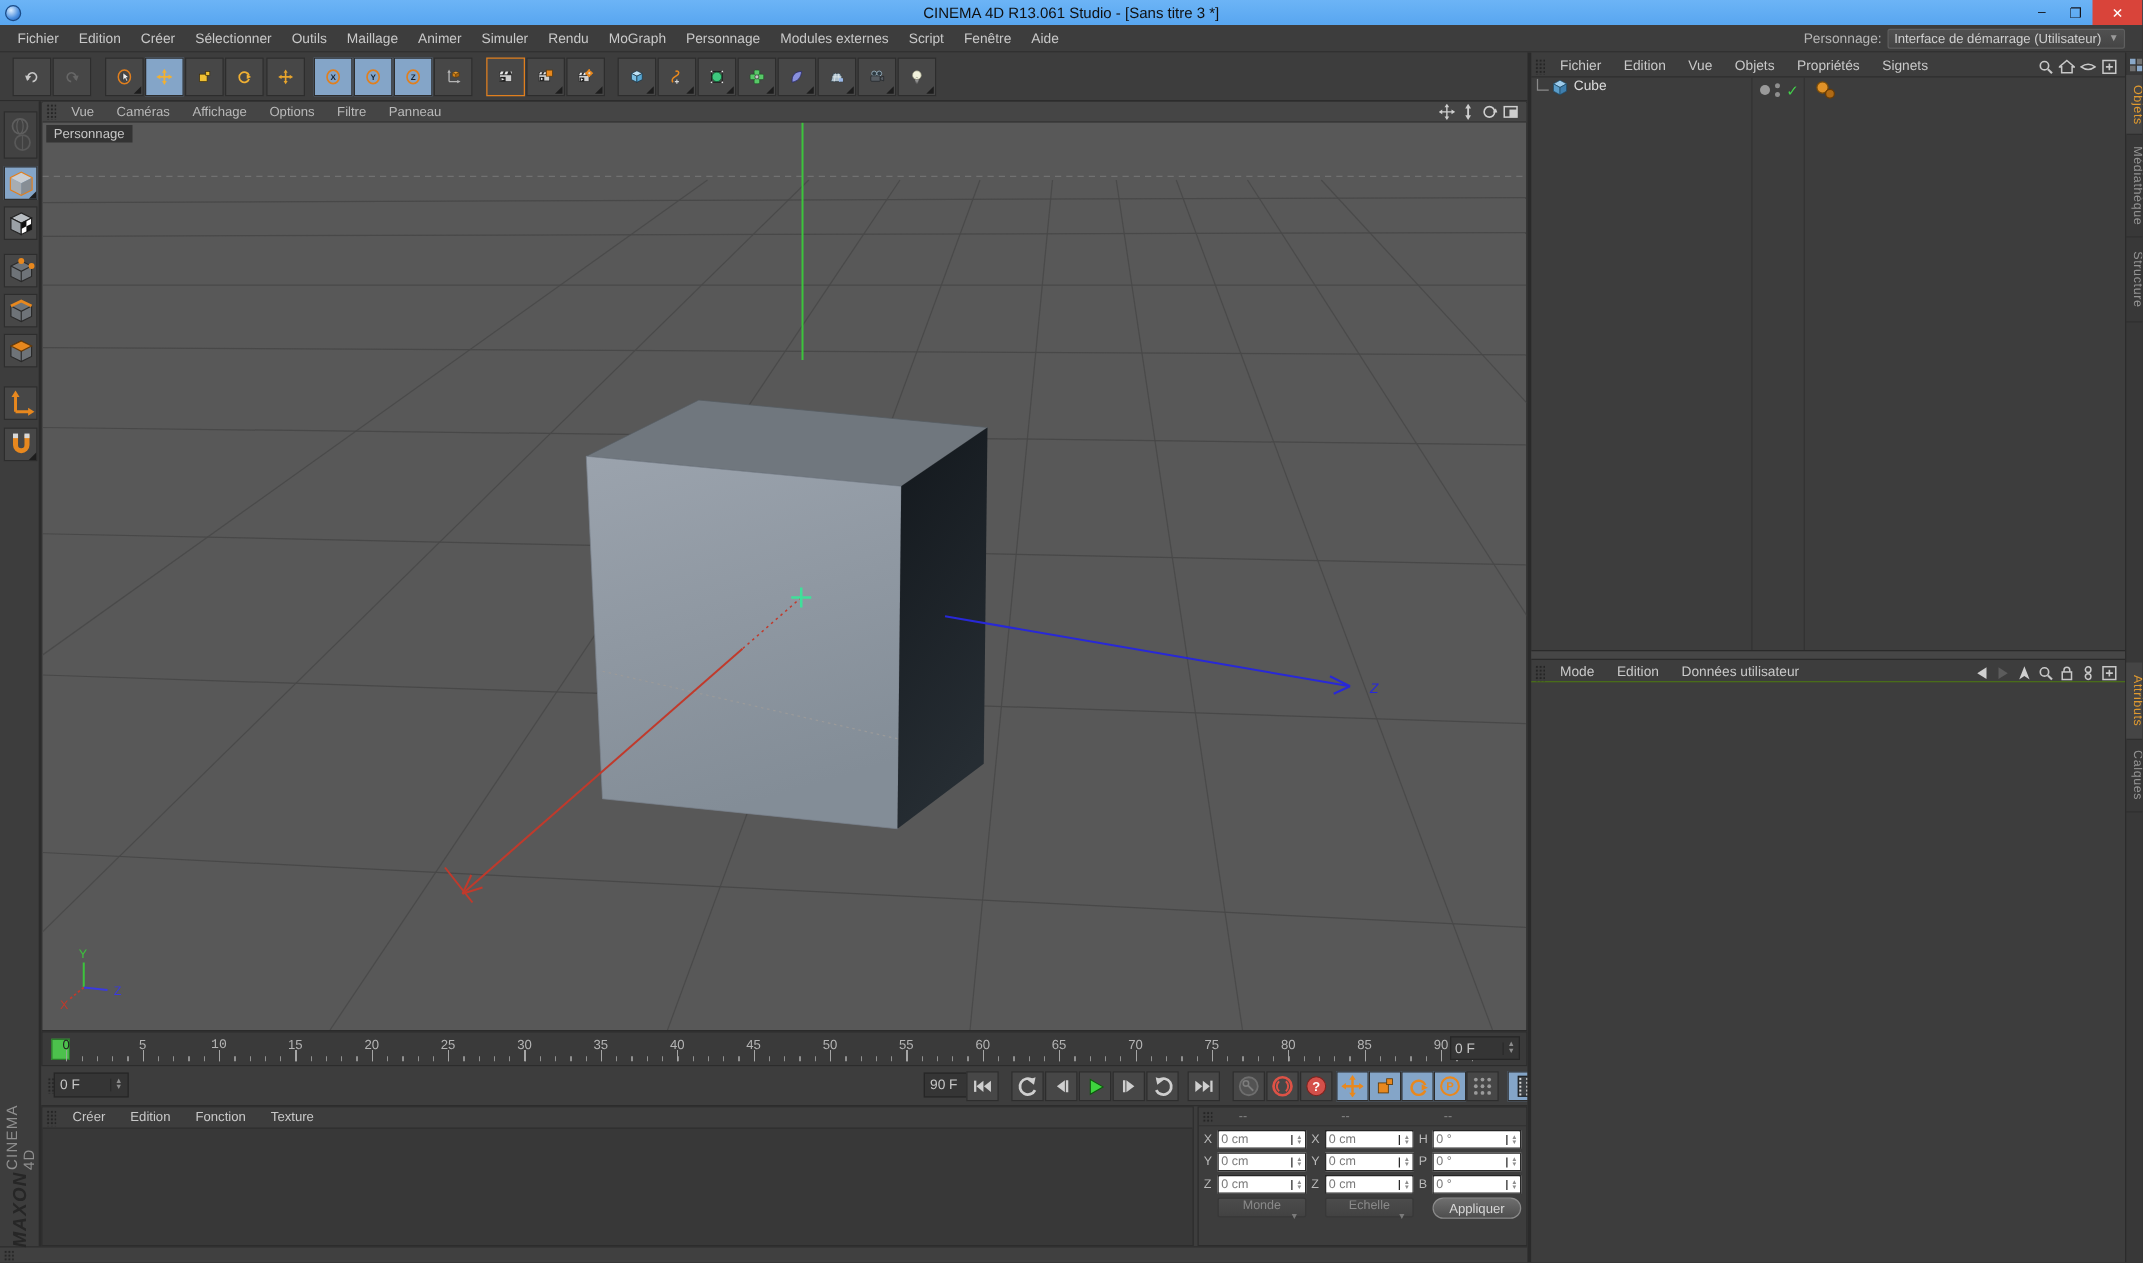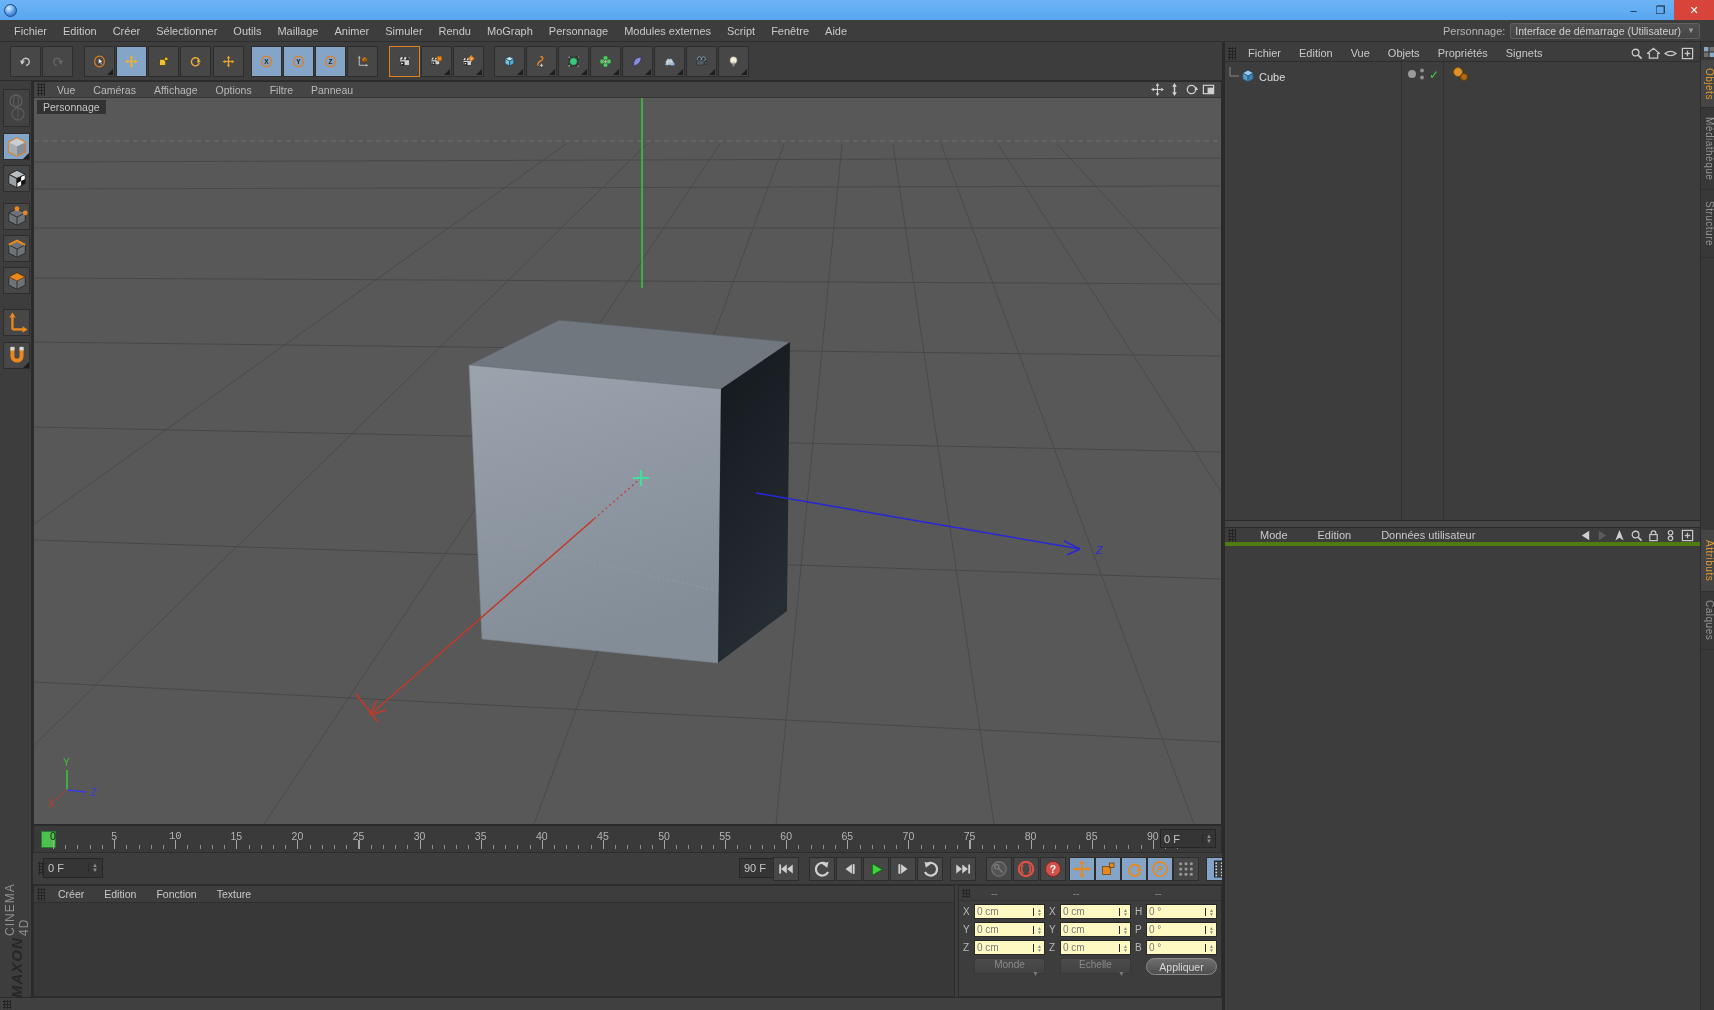--- a/index.html
+++ b/index.html
@@ -87,21 +87,21 @@
   
   .coords{left:958px;top:885px;width:264px;height:112px;background:#3d3d3d;border:1px solid #2c2c2c;
           font-size:10px;color:#9a9a9a;}
   .co-head{display:flex;height:15px;align-items:center;border-bottom:1px solid #333;}
   .co-head .grip{height:9px;}
   .co-head span{width:82px;padding-left:18px;color:#8a8a8a;}
   .co-body{display:flex;padding:3px 4px 0 4px;gap:4px;}
   .co-col{display:flex;flex-direction:column;gap:3px;width:84px;}
   .co-row{display:flex;align-items:center;gap:3px;}
   .co-lab{width:8px;color:#b9b9b9;}
-  .co-input{flex:1;height:15px;background:#fef9c3;border:1px solid #2a2a2a;border-top-color:#242424;
+  .co-input{flex:1;height:15px;background:#ffffff;border:1px solid #2a2a2a;border-top-color:#242424;
         display:flex;align-items:center;padding:0 2px;color:#7a7a7a;}
   .co-input .spin{font-size:5px;line-height:4px;}
   .co-drop{margin-left:11px;height:16px;background:linear-gradient(#4c4c4c,#424242);border:1px solid #383838;
         border-radius:2px;display:flex;align-items:center;padding:0 5px;color:#8a8a8a;flex-direction:column;}
   .co-drop .caret{margin-left:auto;font-size:7px;color:#7a7a7a;}
   .apply-btn{margin-left:11px;height:17px;border-radius:9px;background:linear-gradient(#6e6e6e,#4e4e4e);
         border:1px solid #8b8b8b;color:#d8d8d8;display:flex;align-items:center;justify-content:center;font-size:10.5px;}
   
   .statusbar{left:0;top:997px;width:1222px;height:13px;background:#404040;border-top:1px solid #2c2c2c;
              display:flex;align-items:center;}
@@ -111,43 +111,44 @@
   .brand-maxon{font-weight:bold;font-size:15px;color:#262626;letter-spacing:1px;font-style:italic;}
   .brand-cinema{font-size:12px;color:#8f8f8f;letter-spacing:1px;}
   
   .rpanel{left:1222px;top:42px;width:492px;height:968px;background:#3d3d3d;border-left:3px solid #2a2a2a;}
   .om-menubar{position:absolute;left:0;top:3px;width:475px;height:17px;display:flex;align-items:center;
               border-bottom:1px solid #2e2e2e;font-size:11px;}
   .om-menu-item{padding:1px 9px;}
   .panel-icons{margin-left:auto;display:flex;gap:4px;padding-right:6px;align-items:center;}
   .om-list{position:absolute;left:0;top:20px;width:475px;height:458px;}
   .om-coldiv{position:absolute;top:0;bottom:0;width:1px;background:#333;}
-  .om-row{position:absolute;left:0;top:1px;width:475px;height:20px;display:flex;align-items:flex-end;}
+  .om-row{position:absolute;left:0;top:1px;width:475px;height:20px;display:flex;align-items:flex-start;}
   .om-row-name{color:#dcdcdc;padding-left:4px;}
   .splitter{position:absolute;left:0;top:478px;width:475px;height:8px;background:#464646;
             border-top:1px solid #2a2a2a;border-bottom:1px solid #2a2a2a;}
-  .am-menubar{position:absolute;left:0;top:486px;width:475px;height:18px;display:flex;align-items:center;
-              border-bottom:4px solid #4d7c0f;font-size:11px;gap:12px;}
+  .am-menubar{position:absolute;left:0;top:486px;width:475px;height:18px;display:flex;align-items:flex-end;
+              border-bottom:1px solid #4d7c0f;font-size:11px;}
   .am-content{position:absolute;left:0;top:504px;width:475px;height:464px;background:#3d3d3d;}
   
   .tabstrip{position:absolute;left:475px;top:0;width:17px;height:968px;background:#383838;border-left:1px solid #2b2b2b;}
   .vtab{position:absolute;left:0;width:17px;writing-mode:vertical-rl;font-size:10px;color:#949494;
         display:flex;align-items:center;justify-content:center;letter-spacing:.5px;border-bottom:1px solid #2f2f2f;}
   .vtab.active{background:#454545;color:#e09a30;}
   
   .icon12{width:13px;height:13px;display:block;}
   text{font-family:"Liberation Sans",sans-serif;}
 </style>
 </head>
 <body>
 
 <div class="app">
 
   <div class="abs titlebar">
     <div class="title-icon"></div>
+    <div class="title-text">CINEMA 4D R13.061 Studio - [Sans titre 3 *]</div>
     <div class="win-btns">
       <div class="win-btn">–</div>
       <div class="win-btn">❐</div>
       <div class="win-btn win-close">✕</div>
     </div>
   </div>
 
   <div class="abs menubar">
     <span class="menu-item">Fichier</span>
     <span class="menu-item">Edition</span>

